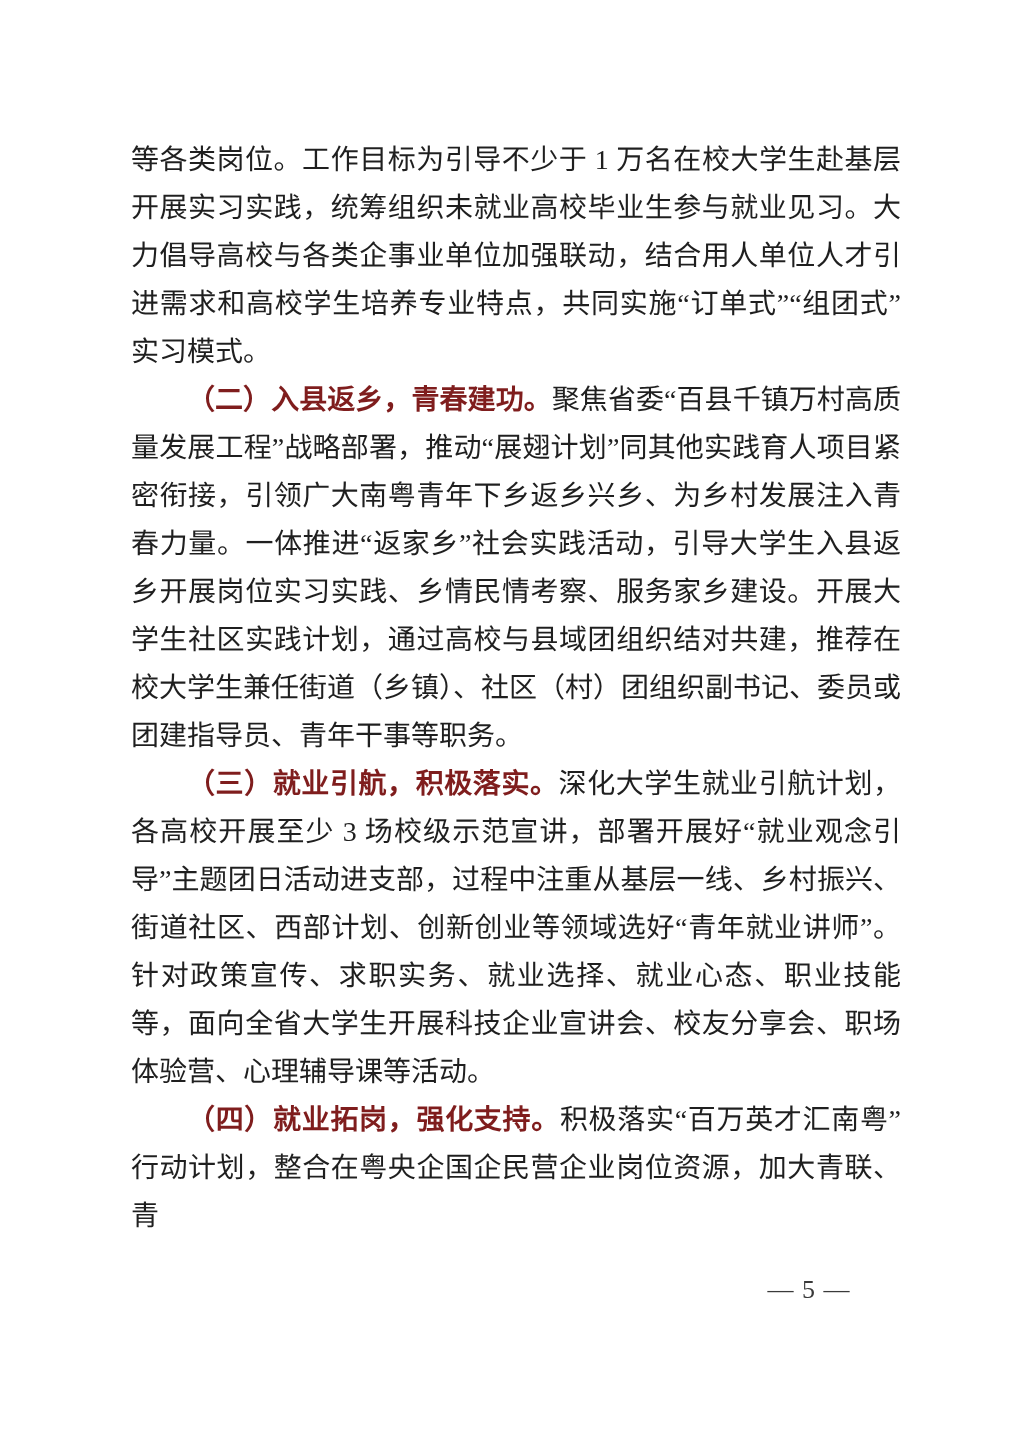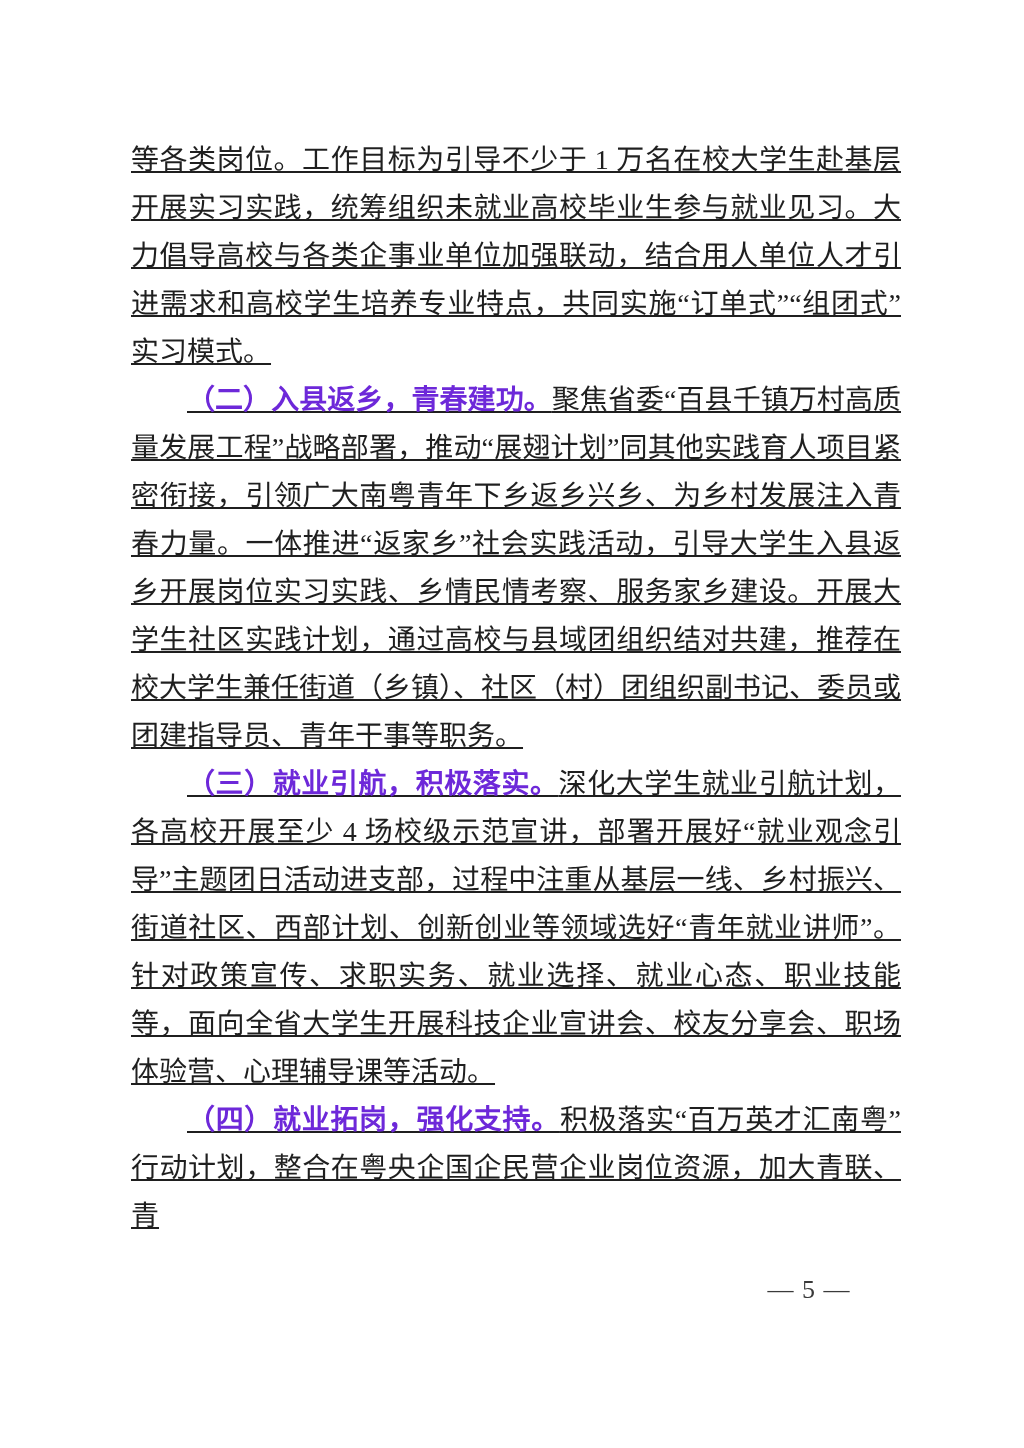--- a/index.html
+++ b/index.html
@@ -22,31 +22,30 @@
     color: #1f1f1f;
     font-family: "Liberation Serif", "DejaVu Serif", serif;
     font-size: 28px;
     line-height: 48px;
     text-align: justify;
     text-justify: inter-ideograph;
   }
   p.para {
     margin: 0;
     padding: 0;
-    text-decoration: underline;
   }
   p.para.indent {
     text-indent: 2em;
   }
   .run {
     font-weight: normal;
   }
   .run.bold {
     font-weight: bold;
-    color: #6d28d9;
+    color: #7f1d1d;
   }
   .page-number {
     position: absolute;
     top: 1274px;
     right: 140px;
     width: 150px;
     text-align: center;
     color: #3a3a3a;
     font-family: "Liberation Serif", "DejaVu Serif", serif;
     font-size: 26px;
@@ -55,17 +54,17 @@
     white-space: nowrap;
   }
 </style>
 </head>
 <body>
 
 <div class="page">
   <div class="doc-body">
       <p class="para"><span class="run">等各类岗位。工作目标为引导不少于 1 万名在校大学生赴基层开展实习实践，统筹组织未就业高校毕业生参与就业见习。大力倡导高校与各类企事业单位加强联动，结合用人单位人才引进需求和高校学生培养专业特点，共同实施“订单式”“组团式”实习模式。</span></p>
       <p class="para indent"><span class="run bold">（二）入县返乡，青春建功。</span><span class="run">聚焦省委“百县千镇万村高质量发展工程”战略部署，推动“展翅计划”同其他实践育人项目紧密衔接，引领广大南粤青年下乡返乡兴乡、为乡村发展注入青春力量。一体推进“返家乡”社会实践活动，引导大学生入县返乡开展岗位实习实践、乡情民情考察、服务家乡建设。开展大学生社区实践计划，通过高校与县域团组织结对共建，推荐在校大学生兼任街道（乡镇）、社区（村）团组织副书记、委员或团建指导员、青年干事等职务。</span></p>
-      <p class="para indent"><span class="run bold">（三）就业引航，积极落实。</span><span class="run">深化大学生就业引航计划，各高校开展至少 4 场校级示范宣讲，部署开展好“就业观念引导”主题团日活动进支部，过程中注重从基层一线、乡村振兴、街道社区、西部计划、创新创业等领域选好“青年就业讲师”。针对政策宣传、求职实务、就业选择、就业心态、职业技能等，面向全省大学生开展科技企业宣讲会、校友分享会、职场体验营、心理辅导课等活动。</span></p>
+      <p class="para indent"><span class="run bold">（三）就业引航，积极落实。</span><span class="run">深化大学生就业引航计划，各高校开展至少 3 场校级示范宣讲，部署开展好“就业观念引导”主题团日活动进支部，过程中注重从基层一线、乡村振兴、街道社区、西部计划、创新创业等领域选好“青年就业讲师”。针对政策宣传、求职实务、就业选择、就业心态、职业技能等，面向全省大学生开展科技企业宣讲会、校友分享会、职场体验营、心理辅导课等活动。</span></p>
       <p class="para indent"><span class="run bold">（四）就业拓岗，强化支持。</span><span class="run">积极落实“百万英才汇南粤”行动计划，整合在粤央企国企民营企业岗位资源，加大青联、青</span></p>
     </div>
   <div class="page-number">— 5 —</div>
 </div>
 
 </body></html>

